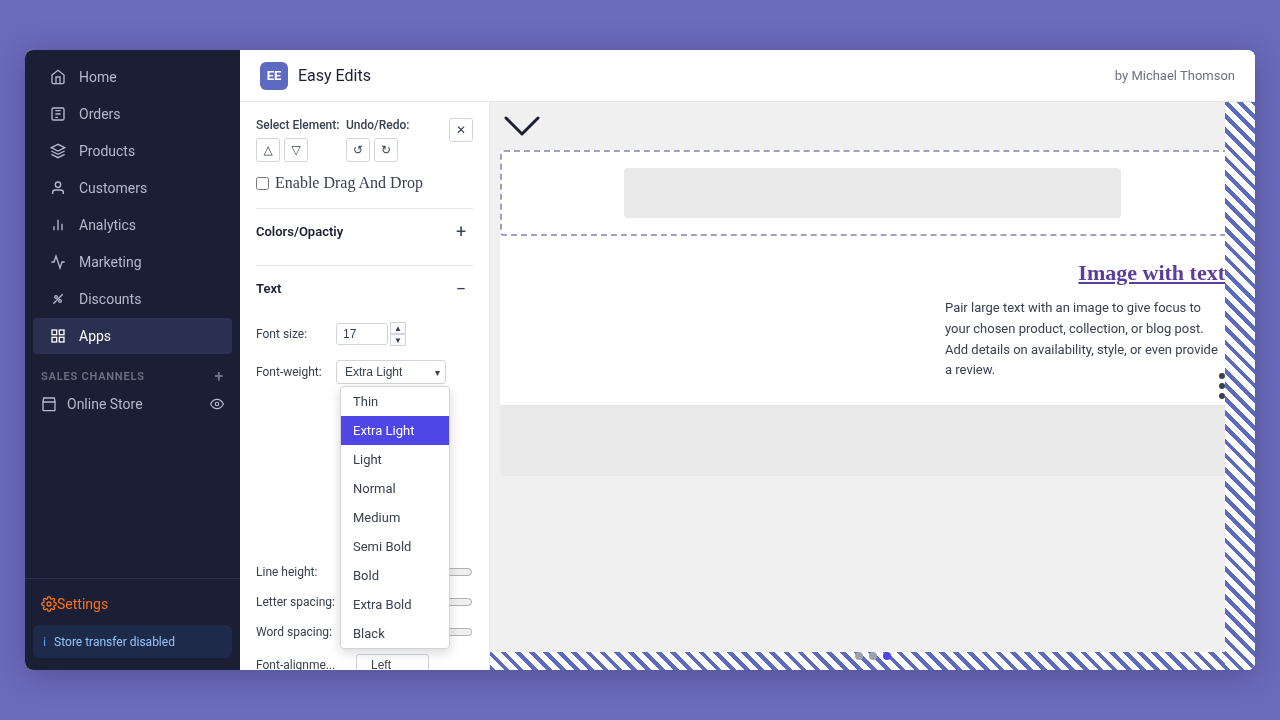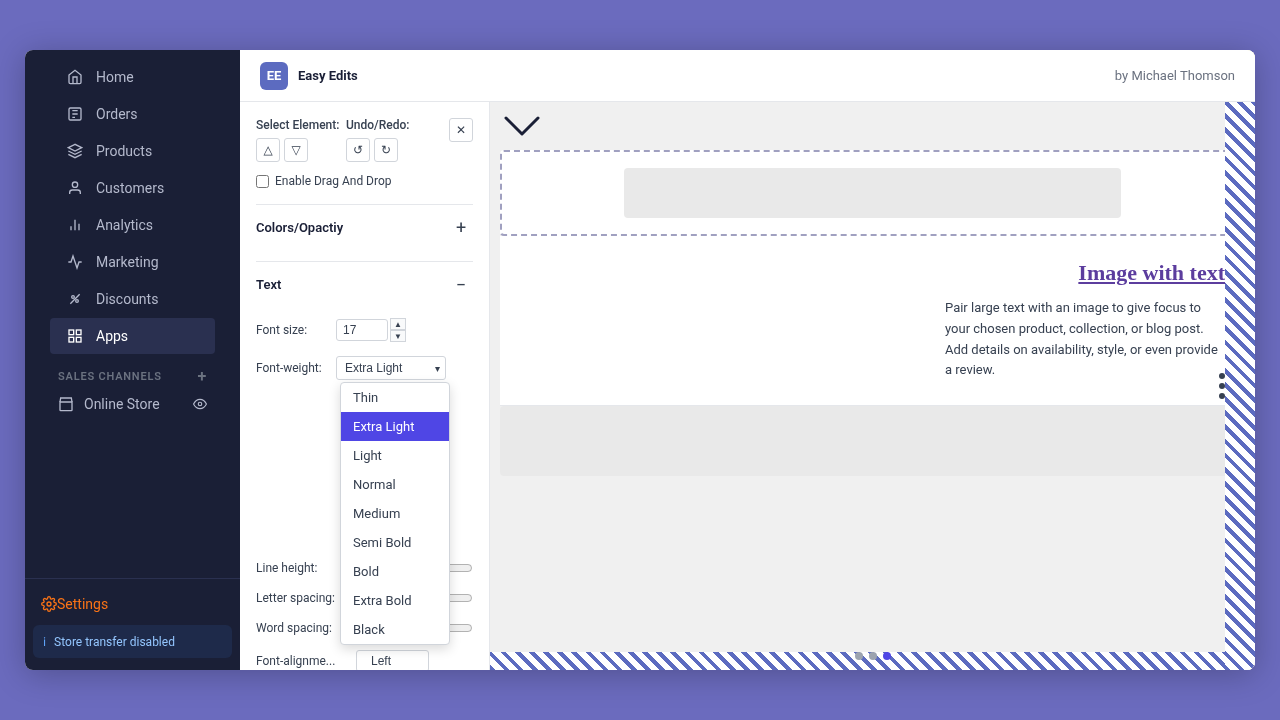--- a/index.html
+++ b/index.html
@@ -24,21 +24,21 @@
     .sidebar {
       width: 215px;
       background: #1a1f36;
       display: flex;
       flex-direction: column;
       flex-shrink: 0;
       height: 100%;
     }
     .sidebar-nav {
       flex: 1;
-      padding: 8px 17px;
+      padding: 8px 0;
     }
     .sidebar-item {
       display: flex;
       align-items: center;
       gap: 12px;
       padding: 9px 16px;
       color: #b4b9cc;
       font-size: 14px;
       cursor: pointer;
       border-radius: 4px;
@@ -119,22 +119,22 @@
       background: #5c6bc0;
       border-radius: 6px;
       display: flex;
       align-items: center;
       justify-content: center;
       color: white;
       font-size: 13px;
       font-weight: bold;
     }
     .app-title {
-      font-size: 13px;
-      font-weight: 700;
+      font-size: 16px;
+      font-weight: 400;
       color: #1a1f36;
     }
     .topbar-right {
       font-size: 13px;
       color: #6b7280;
     }
     
     .content {
       flex: 1;
       display: flex;
@@ -182,21 +182,21 @@
       color: #374151;
       margin-left: auto;
     }
     .checkbox-row {
       display: flex;
       align-items: center;
       gap: 6px;
       margin-bottom: 16px;
     }
     .checkbox-row input { cursor: pointer; }
-    .checkbox-row label { font-size: 12px; color: #374151; cursor: pointer; }
+    .checkbox-row label { font-size: 16px; color: #374151; cursor: pointer; font-family: Liberation Serif, serif; }
     .section-divider {
       display: flex;
       align-items: center;
       justify-content: space-between;
       padding: 10px 0;
       border-top: 1px solid #e5e7eb;
       margin-bottom: 12px;
     }
     .section-title {
       font-size: 13px;

